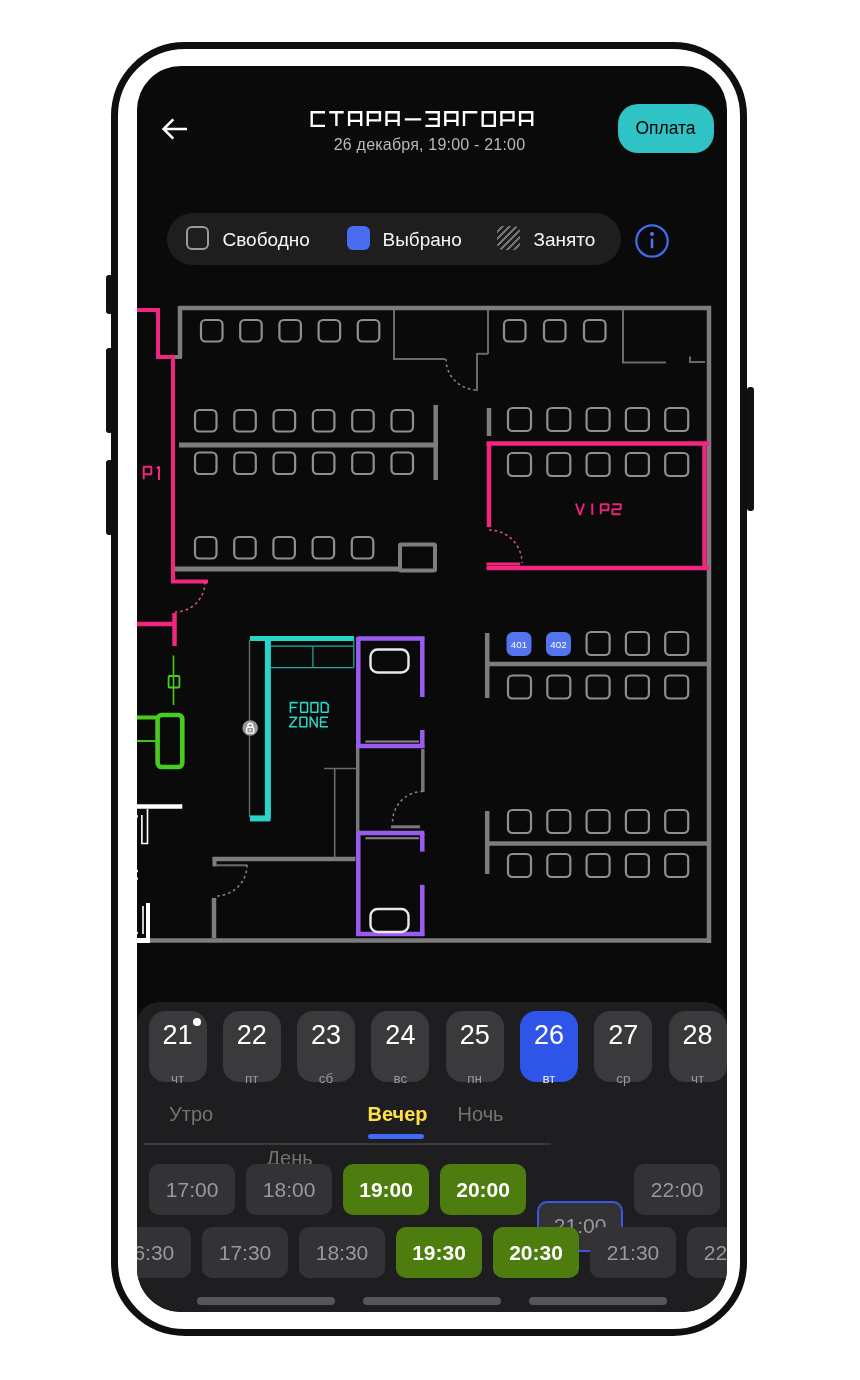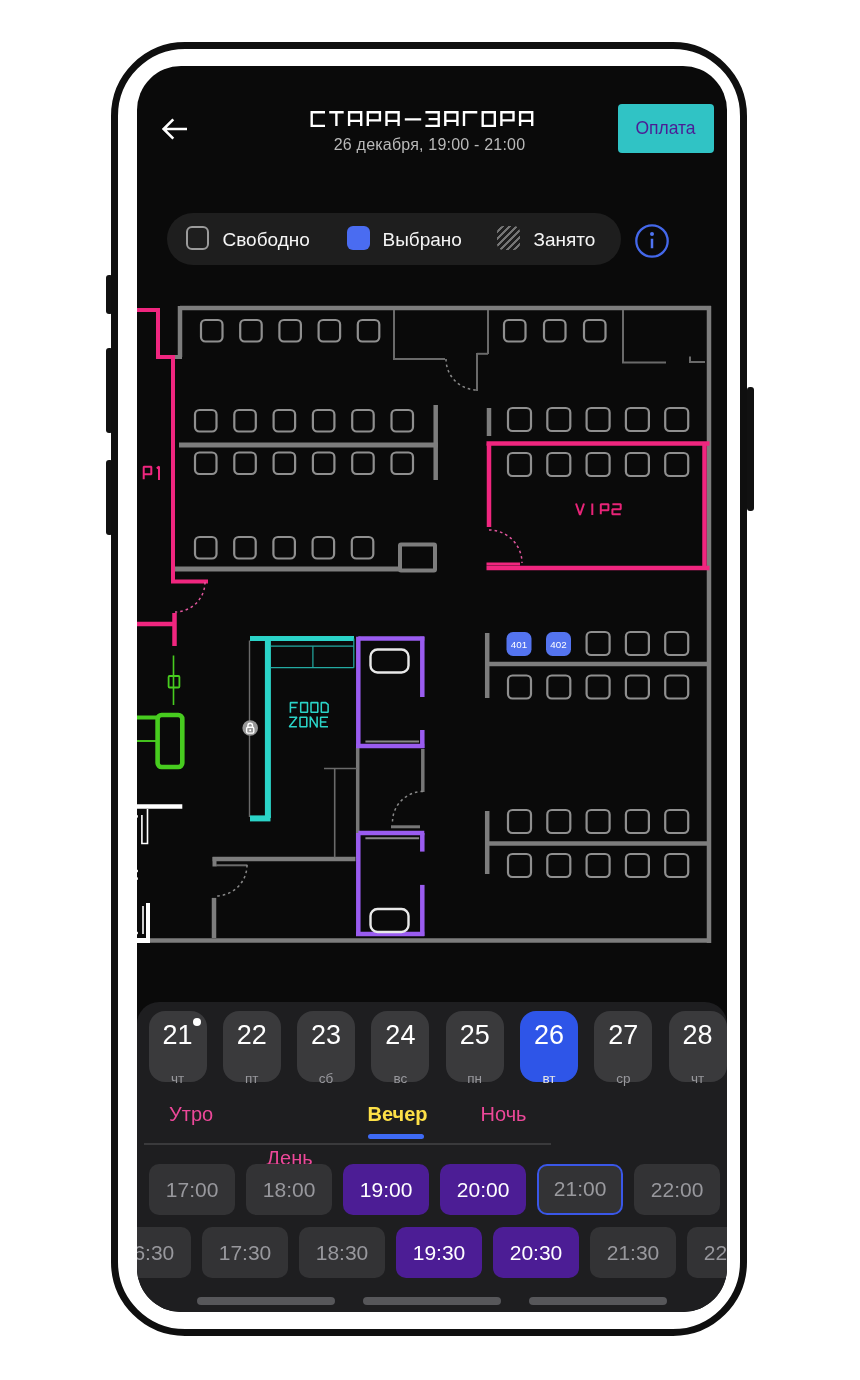--- a/index.html
+++ b/index.html
@@ -5,36 +5,36 @@
 html,body { width:860px; height:1380px; background:#fff; font-family:"Liberation Sans", sans-serif; }
 #wrap { position:relative; width:860px; height:1380px; overflow:hidden; }
 .sbtn { position:absolute; background:#111; border-radius:3px; }
 #phone { position:absolute; left:111px; top:42px; width:636px; height:1294px;
   border:7px solid #0f0f0f; border-radius:74px; background:#fff; }
 #screen { position:absolute; left:18.5px; top:16.5px; width:590px; height:1246px;
   border-radius:44px; background:#0a0a0a; overflow:hidden; }
 #screen > * { position:absolute; }
 #mapsvg { left:0; top:0; }
 #subtitle { left:0; top:70px; width:586px; text-align:center; font-size:16px; color:#b9b9b9; letter-spacing:0.2px; }
-#paybtn { left:481px; top:38.7px; width:96px; height:48.5px; background:#30c3c5; border-radius:4px;
-  color:#4c1d95; font-size:17.5px; text-align:center; line-height:48.5px; }
+#paybtn { left:481px; top:38.7px; width:96px; height:48.5px; background:#30c3c5; border-radius:20px;
+  color:#000000; font-size:17.5px; text-align:center; line-height:48.5px; }
 #legend { left:30px; top:147px; width:454px; height:52px; background:#1e1e1e; border-radius:26px; }
 .lbox { position:absolute; top:13.5px; width:23.5px; height:24px; border-radius:6px; }
 .ltxt { position:absolute; top:16px; font-size:19px; color:#f5f5f5; }
 .dchip { position:absolute; top:945px; width:58px; height:71.5px; border-radius:16px; background:#3a3a3c; text-align:center; }
 .dchip.sel { background:#2e55e8; }
 .dnum { margin-top:9px; font-size:27px; color:#fff; }
 .dday { margin-top:20px; font-size:13.5px; color:#98989d; }
 .sel .dday { color:#e5e5e5; }
 .dot { position:absolute; right:5.5px; top:7px; width:8.5px; height:8.5px; border-radius:50%; background:#fff; }
-.tab { position:absolute; top:1037px; font-size:20px; color:#ec4899; }
+.tab { position:absolute; top:1037px; font-size:20px; color:#737373; }
 .tchip { position:absolute; width:86px; height:51px; border-radius:10px; background:#333335;
   color:#98989d; font-size:21px; text-align:center; line-height:51px; }
-.tchip.b { background:#4c1d95; color:#fff; }
-.tchip.o { background:#333335; border:2.5px solid #3a57e8; line-height:46px; color:#9a9a9e; }
+.tchip.b { background:#4d7c0f; color:#fff;font-weight:bold; }
+.tchip.o { background:#333335; border:2.5px solid #3a57e8; line-height:46px; color:#9a9a9e;margin-top:37px; }
 .bar { position:absolute; top:1231.5px; width:138px; height:7.5px; border-radius:4px; background:#57575a; }
 #panel { left:0; top:936px; width:590px; height:310px; background:#1e1e20; border-radius:22px 22px 0 0; }
 </style></head>
 <body>
 <div id="wrap">
   <div class="sbtn" style="left:105.5px;top:274.7px;width:7px;height:39.4px"></div>
   <div class="sbtn" style="left:105.5px;top:347.7px;width:7px;height:85.7px"></div>
   <div class="sbtn" style="left:105.5px;top:460px;width:7px;height:75.3px"></div>
   <div class="sbtn" style="left:746.5px;top:387px;width:7px;height:124px"></div>
   <div id="phone">
@@ -238,21 +238,21 @@
           <div class="dnum">27</div>
           <div class="dday">ср</div>
         </div>
 <div class="dchip" style="left:532.1px">
           <div class="dnum">28</div>
           <div class="dday">чт</div>
         </div>
       <div class="tab" style="left:32.6px;">Утро</div>
       <div class="tab" style="left:130px;margin-top:44px;">День</div>
       <div class="tab" style="left:231px; color:#fde047; font-weight:bold;">Вечер</div>
-      <div class="tab" style="left:344px;text-align:right;">Ночь</div>
+      <div class="tab" style="left:321px;text-align:right;">Ночь</div>
       <div style="left:231px;top:1068.5px;width:56px;height:5px;border-radius:2.5px;background:#3e6af5;"></div>
       <div style="left:7.4px;top:1077px;width:407.4px;height:2px;background:#3a3a3c;"></div>
       <div class="tchip g" style="left:12.6px;top:1098px">17:00</div>
 <div class="tchip g" style="left:109.6px;top:1098px">18:00</div>
 <div class="tchip b" style="left:206.6px;top:1098px">19:00</div>
 <div class="tchip b" style="left:303.6px;top:1098px">20:00</div>
 <div class="tchip o" style="left:400.6px;top:1098px">21:00</div>
 <div class="tchip g" style="left:497.6px;top:1098px">22:00</div>
 <div class="tchip g" style="left:-31.5px;top:1161px">16:30</div>
 <div class="tchip g" style="left:65.5px;top:1161px">17:30</div>

